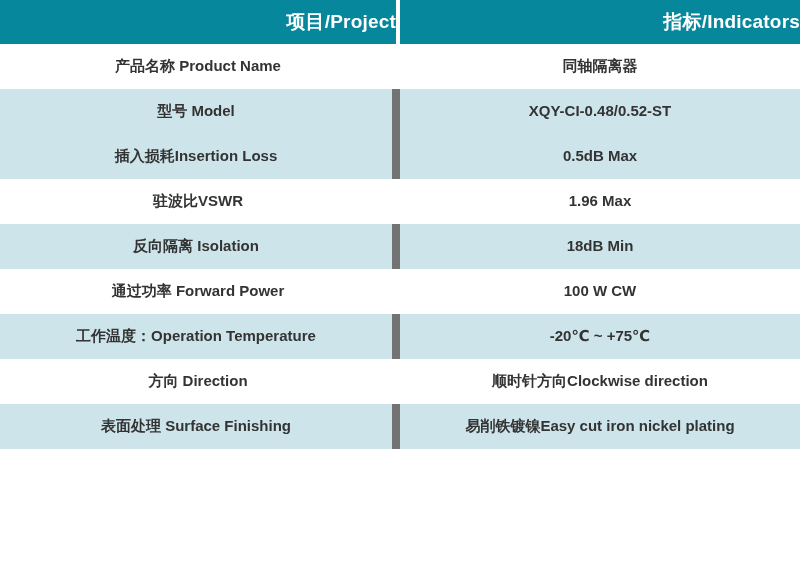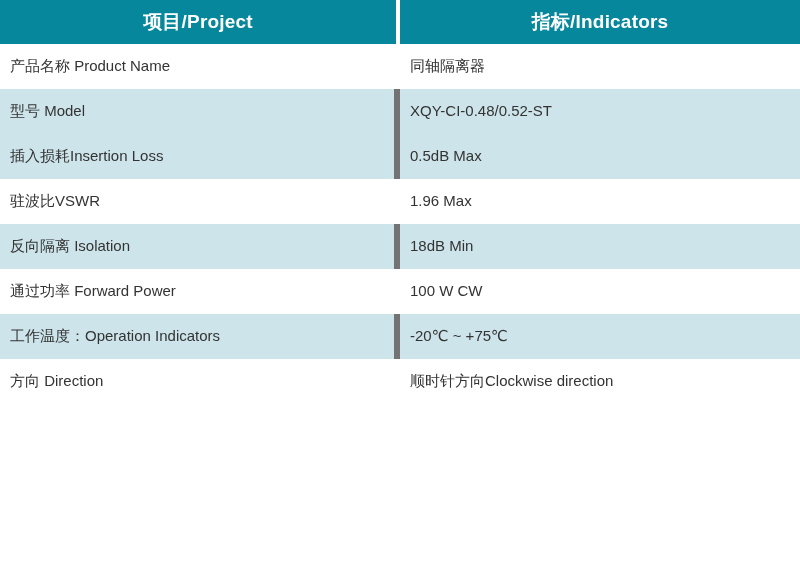--- a/index.html
+++ b/index.html
@@ -27,43 +27,44 @@
   .spec-table col.col-indicator { width: 400px; }
 
   
   thead th {
     height: 44px;
     padding: 0;
     background: #07879B;
     color: #ffffff;
     font-size: 19px;
     font-weight: bold;
-    text-align: center;
+    text-align: right;
     vertical-align: middle;
     letter-spacing: 0.2px;
   }
   thead th.th-left {
     border-right: 4px solid #ffffff;
   }
 
   
   tbody td {
     height: 45px;
     padding: 0 10px;
     font-size: 15px;
-    font-weight: normal;
+    font-weight: bold;
+    text-align: center;
     vertical-align: middle;
     line-height: 1.25;
     white-space: nowrap;
   }
   tbody tr.row-light td { background: #ffffff; }
   tbody tr.row-tint  td { background: #CDE5EA; }
 
   tbody tr.row-light td.cell-project { border-right: 4px solid #ffffff; }
-  tbody tr.row-tint  td.cell-project { border-right: 6px solid #737373; }
+  tbody tr.row-tint  td.cell-project { border-right: 8px solid #737373; }
 </style>
 </head>
 <body>
 
 <table class="spec-table">
   <colgroup>
     <col class="col-project">
     <col class="col-indicator">
   </colgroup>
   <thead>
@@ -91,21 +92,25 @@
       </tr>
       <tr class="row-tint">
         <td class="cell-project">反向隔离 Isolation</td>
         <td class="cell-indicator">18dB Min</td>
       </tr>
       <tr class="row-light">
         <td class="cell-project">通过功率 Forward Power</td>
         <td class="cell-indicator">100 W CW</td>
       </tr>
       <tr class="row-tint">
-        <td class="cell-project">工作温度：Operation Indicators</td>
+        <td class="cell-project">工作温度：Operation Temperature</td>
         <td class="cell-indicator">-20℃ ~ +75℃</td>
       </tr>
       <tr class="row-light">
         <td class="cell-project">方向 Direction</td>
         <td class="cell-indicator">顺时针方向Clockwise direction</td>
       </tr>
+      <tr class="row-tint">
+        <td class="cell-project">表面处理 Surface Finishing</td>
+        <td class="cell-indicator">易削铁镀镍Easy cut iron nickel plating</td>
+      </tr>
     </tbody>
 </table>
 
 </body></html>

